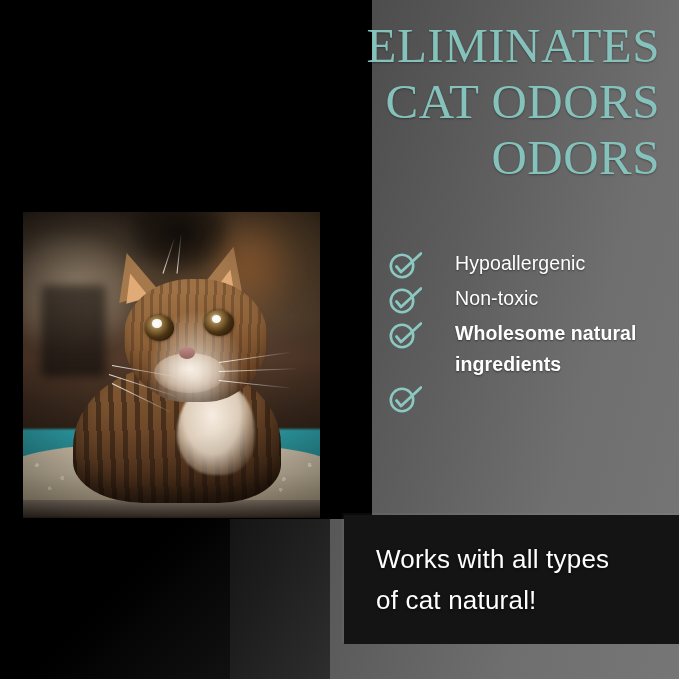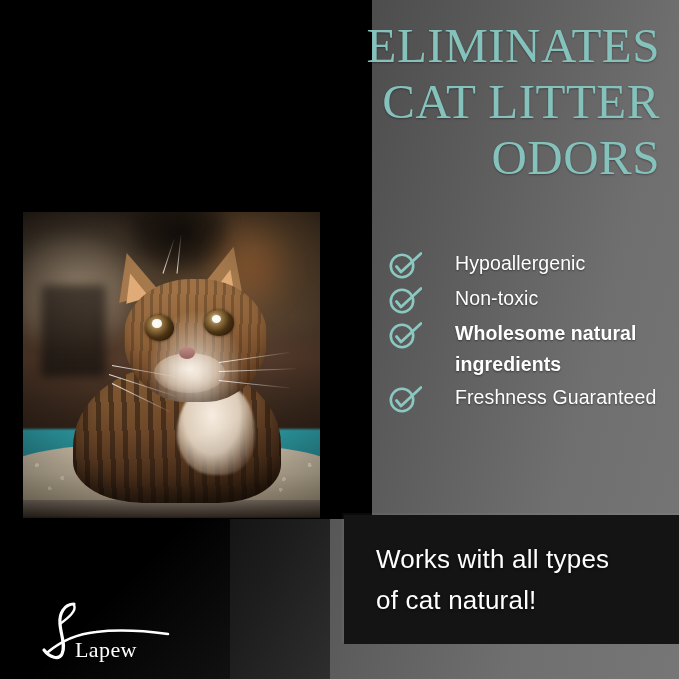--- a/index.html
+++ b/index.html
@@ -408,21 +408,21 @@
           <div class="whisker" style="left:47%; top:20%; width:12%; transform:rotate(-72deg);"></div>
           <div class="whisker" style="left:52%; top:20%; width:13%; transform:rotate(-84deg);"></div>
         </div>
       </div>
       <div class="photo-vignette"></div>
     </div>
   </div>
 
   <div class="headline">
     <span class="hl-line">ELIMINATES</span>
-    <span class="hl-line">CAT LITTER</span>
+    <span class="hl-line">CAT ODORS</span>
     <span class="hl-line">ODORS</span>
   </div>
 
   <div class="benefits">
 
     <div class="benefit-row">
       <span class="check-icon">
         <svg viewBox="0 0 34 30" width="34" height="30" aria-hidden="true">
           <circle cx="14" cy="17" r="11.2" fill="none" stroke="#8cc8c2" stroke-width="2.6"></circle>
           <path d="M8.5 17.5 L13 23 L33 4.5" fill="none" stroke="#8cc8c2" stroke-width="2.8" stroke-linecap="round" stroke-linejoin="round"></path>
@@ -451,34 +451,25 @@
       <span class="benefit-label wrap">Wholesome natural ingredients</span>
     </div>
 
     <div class="benefit-row">
       <span class="check-icon">
         <svg viewBox="0 0 34 30" width="34" height="30" aria-hidden="true">
           <circle cx="14" cy="17" r="11.2" fill="none" stroke="#8cc8c2" stroke-width="2.6"></circle>
           <path d="M8.5 17.5 L13 23 L33 4.5" fill="none" stroke="#8cc8c2" stroke-width="2.8" stroke-linecap="round" stroke-linejoin="round"></path>
         </svg>
       </span>
-      <span class="benefit-label">Freshness Guaranteed</span>
     </div>
 
   </div>
 
   <div class="callout">
     <div class="callout-text">
       <span class="cl-line">Works with all types</span>
       <span class="cl-line">of cat natural!</span>
     </div>
   </div>
 
-  <div class="logo">
-    <svg width="190" height="66" viewBox="0 0 190 66" aria-hidden="true">
-      <path d="M46 6 C36 6, 31 16, 32 26 C33 38, 38 48, 34 56 C31 62, 22 60, 16 52" fill="none" stroke="#ffffff" stroke-width="3.2" stroke-linecap="round"></path>
-      <path d="M32 26 C40 20, 49 13, 46 7" fill="none" stroke="#ffffff" stroke-width="2.4" stroke-linecap="round"></path>
-      <path d="M20 54 C32 44, 48 36, 68 34 C92 31, 118 33, 140 36" fill="none" stroke="#ffffff" stroke-width="2.6" stroke-linecap="round"></path>
-    </svg>
-    <span class="logo-word">Lapew</span>
-  </div>
 
 </div>
 
 </body></html>

